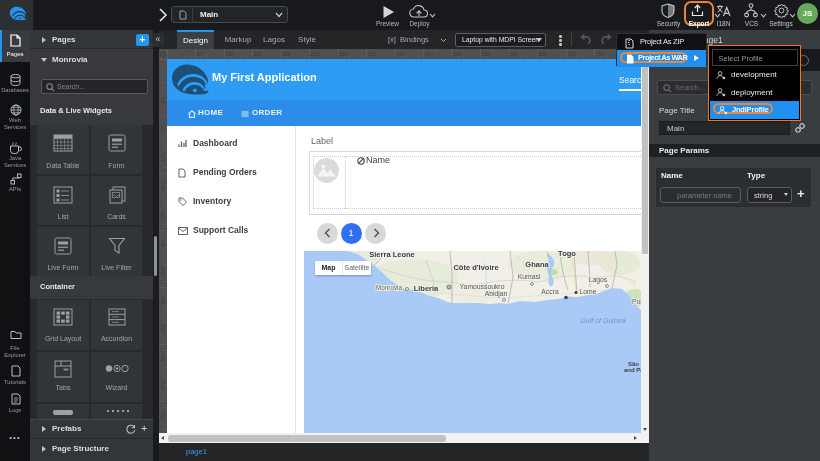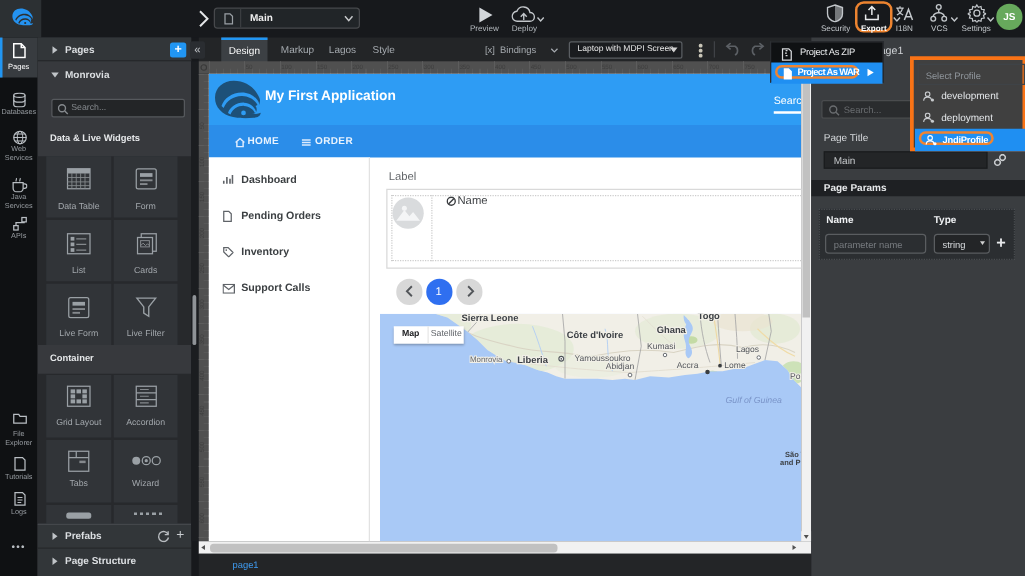--- a/index.html
+++ b/index.html
@@ -534,42 +534,42 @@
       <rect x="0.8" y="4.8" width="4.4" height="4.4" rx="2.2" transform="rotate(-45 3 7)"></rect>
       <rect x="4.8" y="0.8" width="4.4" height="4.4" rx="2.2" transform="rotate(-45 7 3)"></rect>
     </g>
   </svg>
 
   <div class="abs" style="left:0;top:114px;width:171px;height:13px;background:#1e2023;line-height:13px;font-size:8px;font-weight:bold;color:#e8eaec;padding-left:10px;">Page Params</div>
 
   <div class="abs" style="left:6px;top:137px;width:157px;height:41px;background:#2b2e31;border:1px dotted #4a4d50;"></div>
   <div class="abs" style="left:12px;top:139px;height:14px;line-height:14px;font-size:8px;font-weight:bold;color:#f0f2f4;">Name</div>
   <div class="abs" style="left:98px;top:139px;height:14px;line-height:14px;font-size:8px;font-weight:bold;color:#f0f2f4;">Type</div>
-  <div class="abs" style="left:11px;top:157px;width:81px;height:16px;background:#2b2e31;border:1px solid #5a5d60;border-radius:3px;font-size:7.5px;color:#787c80;line-height:15px;padding-left:6px;">parameter name</div>
+  <div class="abs" style="left:11px;top:157px;width:81px;height:16px;background:#2b2e31;border:1px solid #5a5d60;border-radius:3px;font-size:7.5px;color:#787c80;line-height:15px;padding-left:16px;">parameter name</div>
   <div class="abs" style="left:98px;top:157px;width:45px;height:16px;background:#232527;border:1px solid #5a5d60;border-radius:3px;font-size:7.5px;color:#d8dbde;line-height:15px;padding-left:6px;">string</div>
   <div class="abs" style="left:135px;top:163px;width:0;height:0;border-left:2.5px solid transparent;border-right:2.5px solid transparent;border-top:3.5px solid #d0d0d0;"></div>
   <div class="abs" style="left:148px;top:156px;font-size:13px;color:#e8eaec;font-weight:bold;">+</div>
 </div>
 
 <div class="abs" style="left:616px;top:33px;width:91px;height:33px;background:#0f1113;border:1px solid #2c2f33;border-bottom:none;">
   <svg class="abs" style="left:8px;top:4px;" width="9" height="11" viewBox="0 0 9 11">
     <path d="M1,1 h5 l2,2 v7 h-7 z" fill="none" stroke="#d8dadd" stroke-width="1"></path>
     <path d="M3.5,2.5 h1.5 M3,4.5 h1.5 M3.5,6.5 h1.5" stroke="#d8dadd" stroke-width="0.9"></path>
   </svg>
   <div class="abs" style="left:23px;top:0;height:16px;line-height:16px;font-size:7.5px;letter-spacing:-0.25px;color:#e8eaec;">Project As ZIP</div>
   <div class="abs" style="left:0;top:16px;width:89px;height:16.5px;background:#1f8ff2;"></div>
   <div class="abs" style="left:3px;top:18px;width:67px;height:10.5px;border:2px solid #f08430;border-radius:7.5px;"></div>
   <svg class="abs" style="left:9px;top:19.5px;" width="8" height="10" viewBox="0 0 8 10">
     <path d="M1,0.5 h4 l2.5,2.5 v6.5 h-6.5 z" fill="#fff"></path>
   </svg>
   <div class="abs" style="left:21px;top:16px;height:16.5px;line-height:16px;font-size:7.5px;letter-spacing:-0.5px;font-weight:bold;color:#fff;">Project As WAR</div>
   <div class="abs" style="left:77px;top:21px;width:0;height:0;border-top:3.5px solid transparent;border-bottom:3.5px solid transparent;border-left:5px solid #fff;"></div>
 </div>
 
-<div class="abs" style="left:728px;top:45px;width:93px;height:76px;background:#404040;border:3px solid #f97316;">
+<div class="abs" style="left:708px;top:45px;width:93px;height:76px;background:#000000;border:1px solid #f97316;">
   <div class="abs" style="left:2.5px;top:2.5px;width:86px;height:17px;border:1px solid #3f4347;line-height:17px;font-size:7.5px;color:#8f959b;padding-left:6px;">Select Profile</div>
   <svg class="abs" style="left:7px;top:24.5px;" width="10" height="9" viewBox="0 0 11 10">
     <circle cx="4.5" cy="2.6" r="2" fill="none" stroke="#c8cbce" stroke-width="1"></circle>
     <path d="M1,8.5 c0,-2 1.5,-3.3 3.5,-3.3 s3.5,1.3 3.5,3.3" fill="none" stroke="#c8cbce" stroke-width="1"></path>
     <circle cx="8.8" cy="7.8" r="1.4" fill="#c8cbce"></circle>
   </svg>
   <div class="abs" style="left:22px;top:20px;height:18px;line-height:18px;font-size:8px;color:#e4e7ea;">development</div>
   <svg class="abs" style="left:7px;top:42px;" width="10" height="9" viewBox="0 0 11 10">
     <circle cx="4.5" cy="2.6" r="2" fill="none" stroke="#c8cbce" stroke-width="1"></circle>
     <path d="M1,8.5 c0,-2 1.5,-3.3 3.5,-3.3 s3.5,1.3 3.5,3.3" fill="none" stroke="#c8cbce" stroke-width="1"></path>

